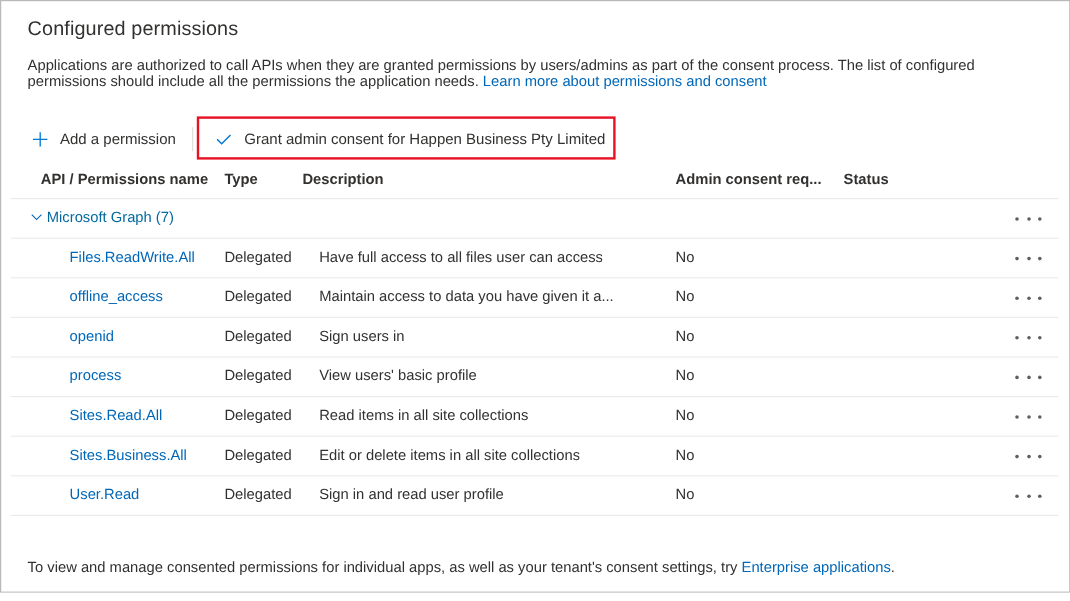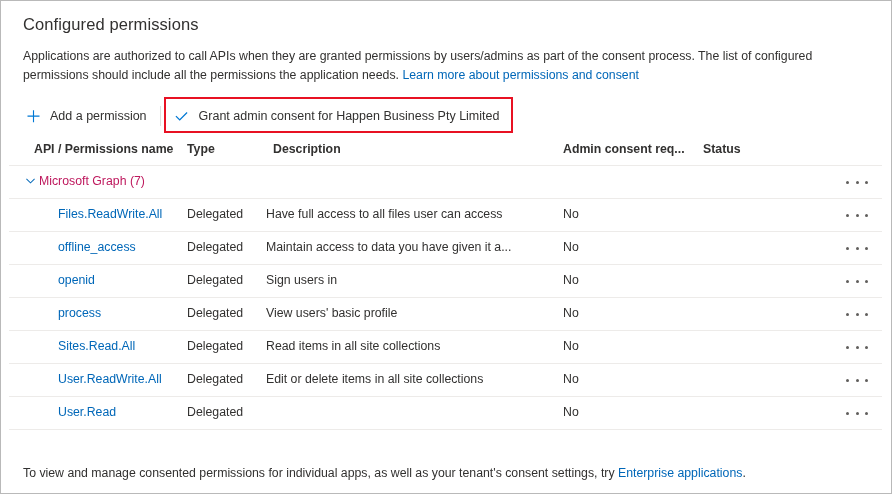--- a/index.html
+++ b/index.html
@@ -31,21 +31,21 @@
     font-weight: 400;
     color: #323130;
     letter-spacing: .1px;
   }
   .panel-desc {
     position: absolute;
     left: 22px;
     top: 46px;
     width: 840px;
     font-size: 12.3px;
-    line-height: 19px;
+    line-height: 14px;
     color: #323130;
   }
   .link {
     color: #0067b8;
     text-decoration: none;
     cursor: pointer;
   }
 
   
   .cmdbar {
@@ -136,21 +136,21 @@
   .cell.api      { left: 15px; }
   .cell.api-ind  { left: 49px; }
   .cell.type     { left: 178px; }
   .cell.desc     { left: 257px; max-width: 290px; }
   .cell.consent  { left: 554px; }
   .cell.status   { left: 666px; }
 
   .group-toggle {
     display: inline-flex;
     align-items: center;
-    color: #be185d;
+    color: #0369a1;
     cursor: pointer;
     font-size: 12.3px;
   }
   .chev {
     display: inline-block;
     width: 13px;
     height: 13px;
     margin-right: 2px;
     flex: none;
   }
@@ -206,38 +206,38 @@
       <span class="glyph">
         <svg width="15" height="15" viewBox="0 0 16 16" aria-hidden="true">
           <path d="M7.4 1.2h1.2v5.8h5.8v1.2H8.6v5.8H7.4V8.2H1.6V7h5.8z" fill="#0078d4"></path>
         </svg>
       </span>
       <span class="label">Add a permission</span>
     </div>
 
     <div class="cmd-sep"></div>
 
-    <div class="cmd-btn" style="padding-left:7px;">
+    <div class="cmd-btn" style="padding-left:12px;">
       <span class="glyph">
         <svg width="15" height="15" viewBox="0 0 16 16" aria-hidden="true">
           <path d="M1.6 8.0 L2.5 7.1 L6.1 10.7 L13.5 3.3 L14.4 4.2 L6.1 12.5 z" fill="#0078d4"></path>
         </svg>
       </span>
       <span class="label">Grant admin consent for Happen Business Pty Limited</span>
     </div>
   </div>
 
   <div class="annot-box"></div>
 
   <div class="tbl">
 
     <div class="thead">
       <span class="th" style="left:25px;">API / Permissions name</span>
       <span class="th" style="left:178px;">Type</span>
-      <span class="th" style="left:264px;">Description</span>
+      <span class="th" style="left:243px;">Description</span>
       <span class="th" style="left:554px;">Admin consent req...</span>
       <span class="th" style="left:666px;padding-left:28px;">Status</span>
     </div>
 
     <div class="row">
       <span class="cell api">
         <span class="group-toggle">
           <span class="chev">
             <svg width="13" height="13" viewBox="0 0 16 16" aria-hidden="true">
               <path d="M2.6 5.2 L3.4 4.4 L8 9.0 L12.6 4.4 L13.4 5.2 L8 10.6 z" fill="#0067b8"></path>
@@ -319,37 +319,38 @@
         <span class="cell consent">No</span>
         <span class="cell status"></span>
         <span class="ellipsis">
             <i></i>
             <i></i>
             <i></i>
           </span>
       </div>
         <div class="row">
         <span class="cell api-ind">
-          <span class="perm-link">User.ReadWrite.All</span>
+          <span class="perm-link">Sites.Business.All</span>
         </span>
         <span class="cell type">Delegated</span>
         <span class="cell desc">Edit or delete items in all site collections</span>
         <span class="cell consent">No</span>
         <span class="cell status"></span>
         <span class="ellipsis">
             <i></i>
             <i></i>
             <i></i>
           </span>
       </div>
         <div class="row">
         <span class="cell api-ind">
           <span class="perm-link">User.Read</span>
         </span>
         <span class="cell type">Delegated</span>
+        <span class="cell desc">Sign in and read user profile</span>
         <span class="cell consent">No</span>
         <span class="cell status"></span>
         <span class="ellipsis">
             <i></i>
             <i></i>
             <i></i>
           </span>
       </div>
       </div>
 

